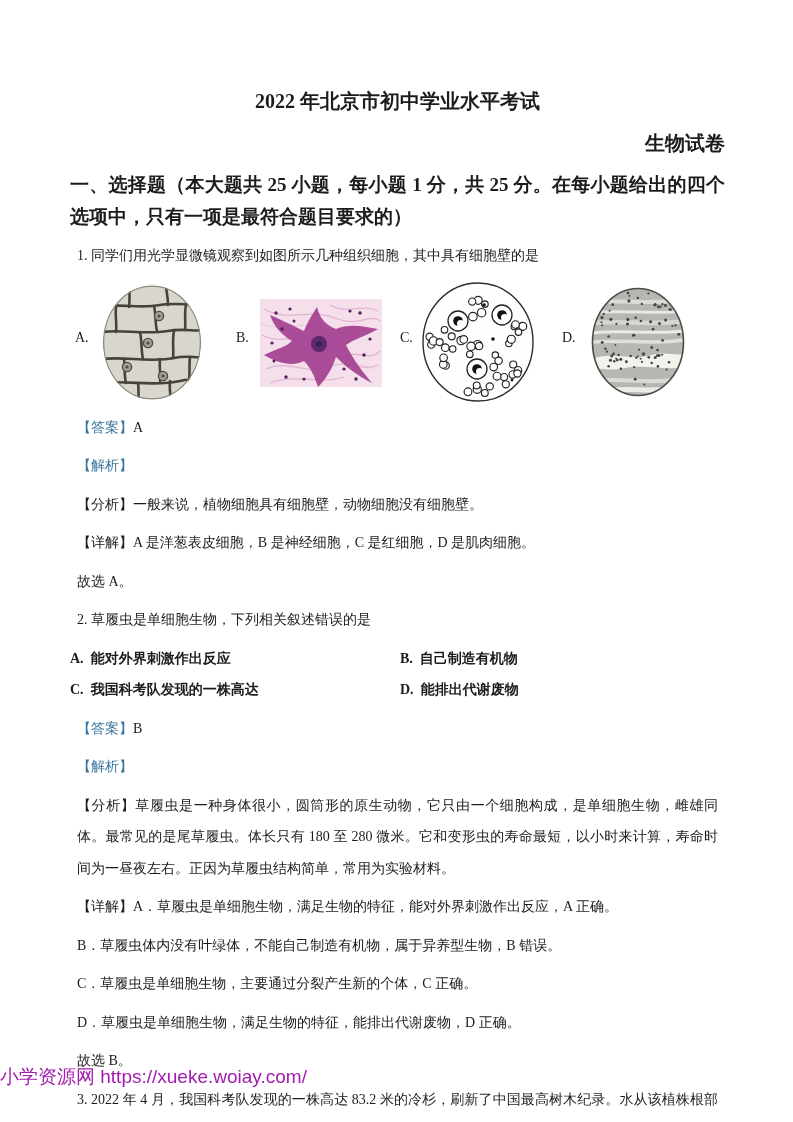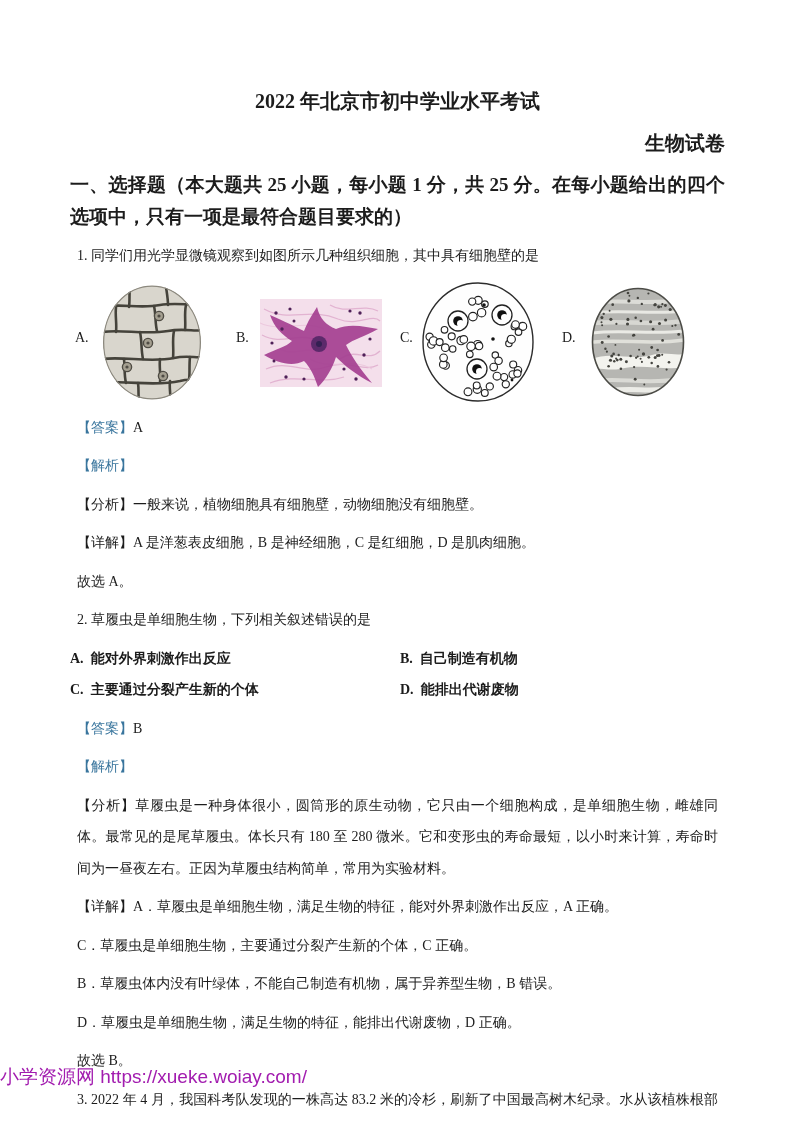--- a/index.html
+++ b/index.html
@@ -311,29 +311,29 @@
     <p class="line">【分析】一般来说，植物细胞具有细胞壁，动物细胞没有细胞壁。</p>
     <p class="line">【详解】A 是洋葱表皮细胞，B 是神经细胞，C 是红细胞，D 是肌肉细胞。</p>
     <p class="line">故选 A。</p>
 
     <p class="line">2. 草履虫是单细胞生物，下列相关叙述错误的是</p>
     <div class="opt-row opt-2col">
       <span class="opt"><span class="opt-label">A.</span><span>能对外界刺激作出反应</span></span>
       <span class="opt"><span class="opt-label">B.</span><span>自己制造有机物</span></span>
     </div>
     <div class="opt-row opt-2col">
-      <span class="opt"><span class="opt-label">C.</span><span>主要通过分裂产生新的个体</span></span>
+      <span class="opt"><span class="opt-label">C.</span><span>我国科考队发现的一株高达</span></span>
       <span class="opt"><span class="opt-label">D.</span><span>能排出代谢废物</span></span>
     </div>
     <p class="line"><span class="marker">【答案】</span><span>B</span></p>
     <p class="line"><span class="marker">【解析】</span></p>
     <p class="line">【分析】草履虫是一种身体很小，圆筒形的原生动物，它只由一个细胞构成，是单细胞生物，雌雄同体。最常见的是尾草履虫。体长只有 180 至 280 微米。它和变形虫的寿命最短，以小时来计算，寿命时间为一昼夜左右。正因为草履虫结构简单，常用为实验材料。</p>
     <p class="line">【详解】A．草履虫是单细胞生物，满足生物的特征，能对外界刺激作出反应，A 正确。</p>
+    <p class="line">B．草履虫体内没有叶绿体，不能自己制造有机物，属于异养型生物，B 错误。</p>
     <p class="line">C．草履虫是单细胞生物，主要通过分裂产生新的个体，C 正确。</p>
-    <p class="line">B．草履虫体内没有叶绿体，不能自己制造有机物，属于异养型生物，B 错误。</p>
     <p class="line">D．草履虫是单细胞生物，满足生物的特征，能排出代谢废物，D 正确。</p>
     <p class="line">故选 B。</p>
 
     <p class="line">3. 2022 年 4 月，我国科考队发现的一株高达 83.2 米的冷杉，刷新了中国最高树木纪录。水从该植株根部运输到茎顶端的主要动力是</p>
     <div class="opt-row opt-4col">
       <span class="opt"><span class="opt-label">A.</span><span>呼吸作用</span></span>
       <span class="opt"><span class="opt-label">B.</span><span>光合作用</span></span>
       <span class="opt"><span class="opt-label">C.</span><span>蒸腾作用</span></span>
       <span class="opt"><span class="opt-label">D.</span><span>吸收作用</span></span>
     </div>

